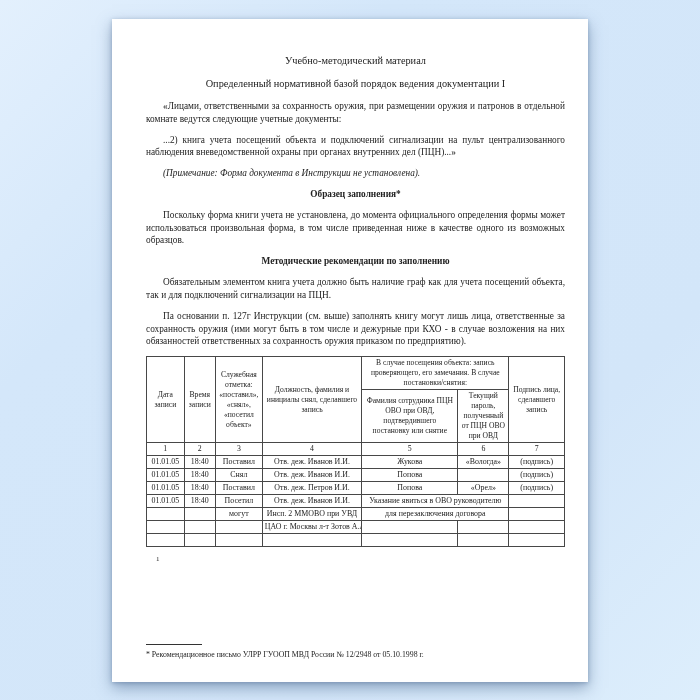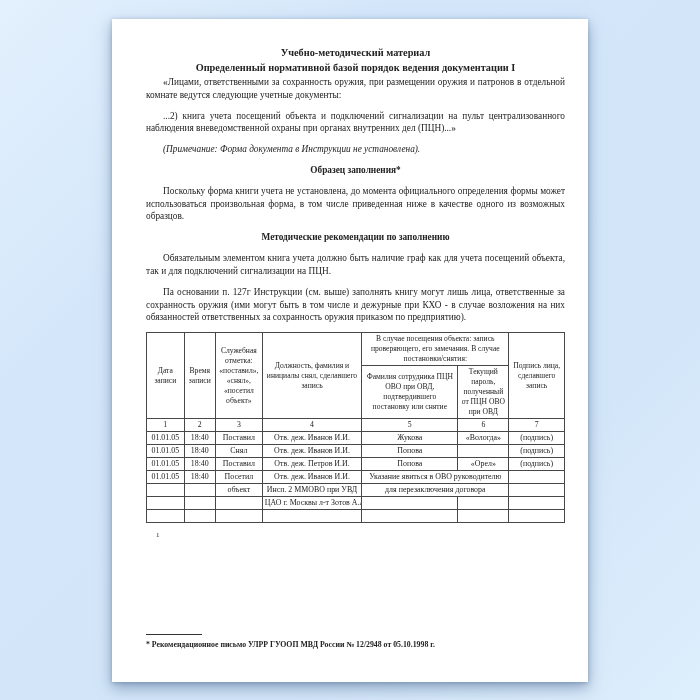--- a/index.html
+++ b/index.html
@@ -12,21 +12,21 @@
   }
   .page {
     position: relative;
     width: 476px; height: 663px;
     margin: 19px auto 0;
     background: #ffffff;
     box-sizing: border-box;
     padding: 27px 23px 0 34px;
     box-shadow: 0 6px 14px rgba(70,100,140,0.50), 0 1px 4px rgba(70,100,140,0.38);
   }
-  .doc-title { text-align: center; font-weight: bold; font-size: 10.3px; line-height: 1.45; margin: 0; }
+  .doc-title { text-align: center; font-weight: normal; font-size: 10.3px; line-height: 1.45; margin: 8px; }
   .doc-title-sub { text-align: center; font-weight: bold; font-size: 8.7px; line-height: 1.45; margin: 0 0 12px; }
   p.para {
     margin: 0 0 8px;
     font-size: 9.3px;
     line-height: 1.38;
     text-align: justify;
     text-indent: 17px;
   }
   p.center { text-align: center; text-indent: 0; }
   .bold { font-weight: bold; }
@@ -45,21 +45,21 @@
     vertical-align: middle;
     padding: 1px 2px;
     font-size: 7.6px;
     line-height: 1.32;
     overflow: hidden;
     word-wrap: break-word;
   }
   table.sample .numrow td { height: 12px; font-size: 7.8px; padding: 0 2px; }
   table.sample tbody.data td { height: 12px; font-size: 7.9px; padding: 0 2px; white-space: nowrap; }
   .page-number { font-size: 7px; margin: 8px 0 0 10px; }
-  .footnote-block { position: absolute; left: 34px; right: 23px; bottom: 32px; font-weight: bold; }
+  .footnote-block { position: absolute; left: 34px; right: 23px; bottom: 22px; }
   .footnote-rule { width: 56px; border-top: 1px solid #333; margin-bottom: 5px; }
   .footnote-text { font-size: 7.8px; margin: 0; line-height: 1.3; }
 </style>
 </head>
 <body>
 
 <div class="page">
 
   <p class="doc-title">Учебно-методический материал</p>
   <p class="doc-title">Определенный нормативной базой порядок ведения документации I</p>
@@ -141,21 +141,21 @@
           <td>01.01.05</td>
           <td>18:40</td>
           <td>Посетил</td>
           <td>Отв. деж. Иванов И.И.</td>
           <td colspan="2" style="white-space: normal;">Указание явиться в ОВО руководителю</td>
           <td></td>
         </tr>
         <tr>
           <td></td>
           <td></td>
-          <td>объект</td>
+          <td>могут</td>
           <td>Инсп. 2 ММОВО при УВД</td>
           <td colspan="2" style="white-space: normal;">для перезаключения договора</td>
           <td></td>
         </tr>
         <tr>
           <td></td>
           <td></td>
           <td></td>
           <td>ЦАО г. Москвы л-т Зотов А.А.</td>
           <td></td>

